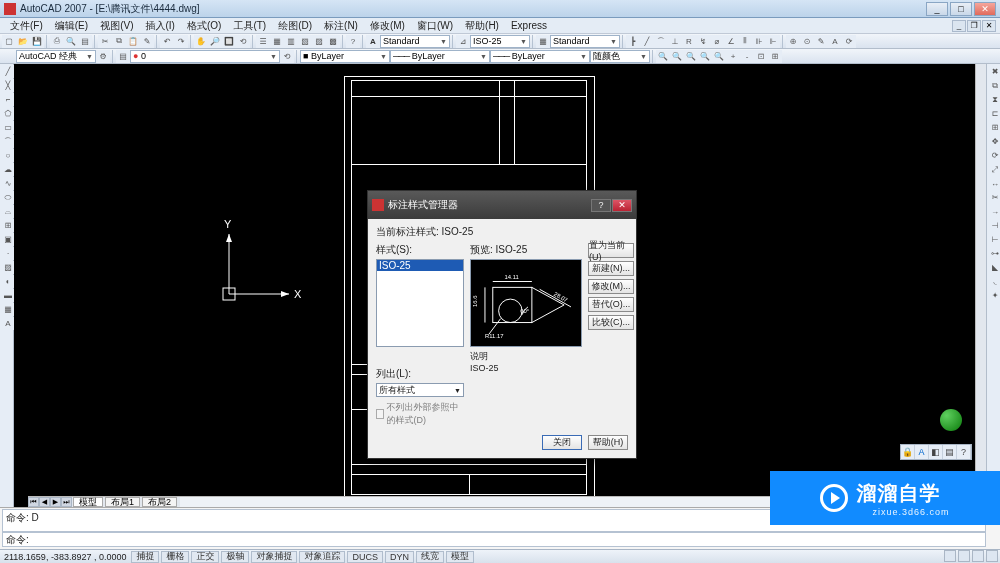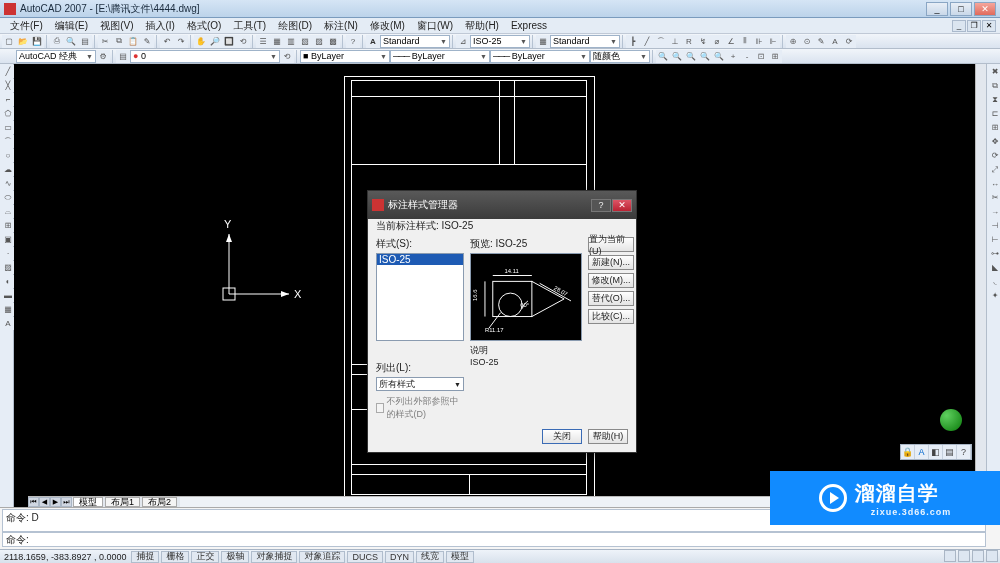--- a/index.html
+++ b/index.html
@@ -65,21 +65,21 @@
 
 
 .dialog { position:absolute; left:367px; top:190px; width:270px; background:#f0f0f0; border:1px solid #333; box-shadow:2px 2px 8px rgba(0,0,0,.5); z-index:50; }
 .dlg-title { height:28px; background:linear-gradient(#595959,#3b3b3b); display:flex; align-items:center; padding:0 4px; font-size:10px; color:#fff; }
 .dlg-title .dicon { width:12px; height:12px; background:#c33; margin-right:4px; }
 .dlg-title .dtitle { flex:1; }
 .dlg-title .dbtns { display:flex; gap:1px; }
 .dlg-title .dbtn { width:20px; height:13px; background:#555; border:1px solid #777; font-size:9px; display:flex;align-items:center;justify-content:center; color:#eee; }
 .dlg-title .dbtn.dhelp { background:#555; }
 .dlg-title .dbtn.dclose { background:linear-gradient(#d56,#b23); color:#fff; }
-.dlg-body { padding:0 8px 8px 8px; font-size:10px; color:#222;border-radius:29px; }
+.dlg-body { padding:6px 8px 8px 8px; font-size:10px; color:#222;border-radius:29px; }
 .dlg-row { display:flex; gap:6px; }
 .dlg-left { width:88px; }
 .dlg-mid { flex:1; }
 .dlg-right { width:46px; display:flex; flex-direction:column; gap:3px; }
 .dlg-label { font-size:10px; margin-bottom:2px; }
 .dlg-list { width:88px; height:88px; background:#fff; border:1px solid #8a9bb0; overflow:hidden; }
 .dlg-list .sel { background:#1e5bb4; color:#fff; padding:0 2px; font-size:10px; }
 .dlg-preview { width:112px; height:88px; background:#000; border:1px solid #8a9bb0; position:relative; }
 .dlg-preview svg { width:100%; height:100%; }
 .dlg-btn { width:46px; height:15px; background:linear-gradient(#fefefe,#e4e4e4); border:1px solid #8a8a8a; font-size:9px; display:flex;align-items:center;justify-content:center; }
@@ -89,21 +89,21 @@
 .dlg-check .box { width:10px; height:10px; border:1px solid #aaa; background:#f4f4f4; }
 .dlg-desc { margin-top:3px; font-size:9px; }
 .dlg-foot { display:flex; justify-content:flex-end; gap:6px; margin-top:8px; }
 .dlg-foot .dlg-btn { width:40px; }
 .dlg-foot .dlg-btn.primary { border:1px solid #3a6bb5; }
 
 
 .watermark { position:absolute; right:0; bottom:38px; width:230px; height:54px; background:#118bff; z-index:40; display:flex; align-items:center; justify-content:center; color:#fff; font-size:20px; font-weight:bold; letter-spacing:1px; }
 .watermark .play { width:28px; height:28px; border:3px solid #fff; border-radius:50%; margin-right:8px; display:flex;align-items:center;justify-content:center; }
 .watermark .play::after { content:""; border-left:9px solid #fff; border-top:6px solid transparent; border-bottom:6px solid transparent; margin-left:3px; }
-.watermark .sub { font-size:9px; font-weight:bold; margin-left:16px; opacity:.9; }
+.watermark .sub { font-size:9px; font-weight:normal; margin-left:16px; opacity:.9; }
 
 
 .rpanel { position:absolute; right:14px; top:380px; display:flex; background:#e6edf6; border:1px solid #a8b5c5; z-index:30; }
 .rpanel .rp { width:14px; height:14px; font-size:9px; display:flex;align-items:center;justify-content:center; border-right:1px solid #c6d0dd; color:#444; }
 
 
 .viewcube { position:absolute; right:20px; top:345px; width:50px; height:36px; z-index:25; }
 .viewcube .ball { width:22px; height:22px; background:radial-gradient(circle at 30% 30%,#5fd05f,#0a7a0a); border-radius:50%; position:absolute; right:4px; top:0; }
 
 

